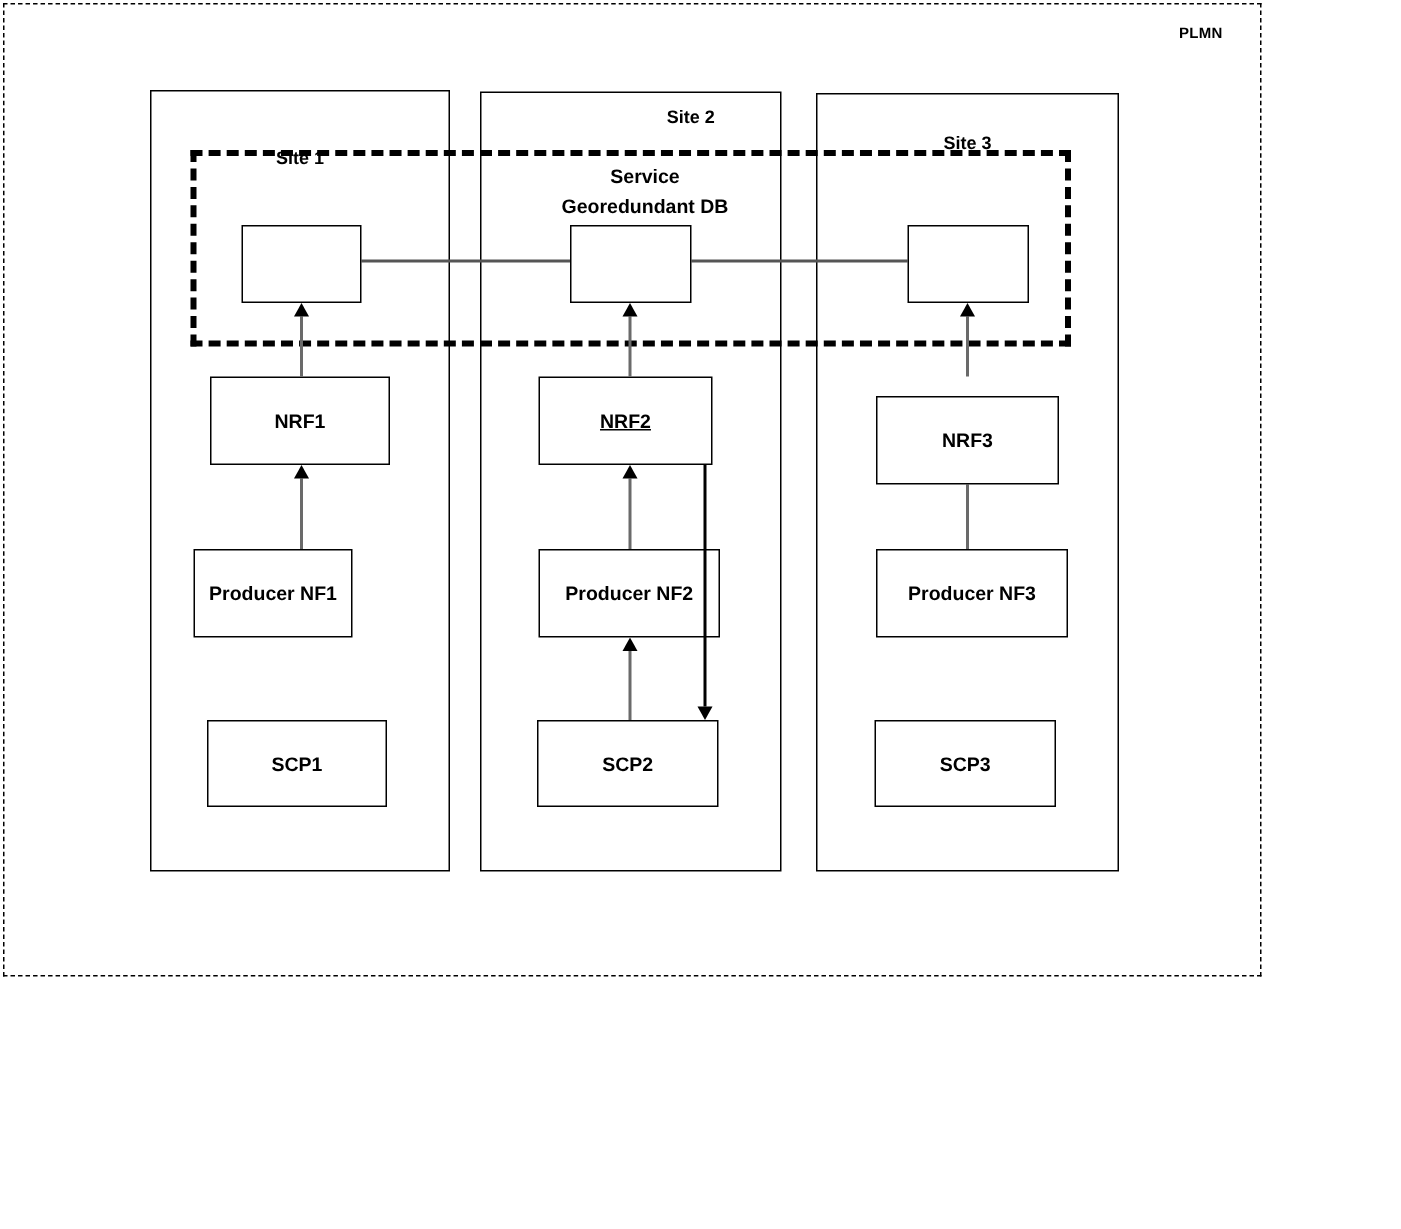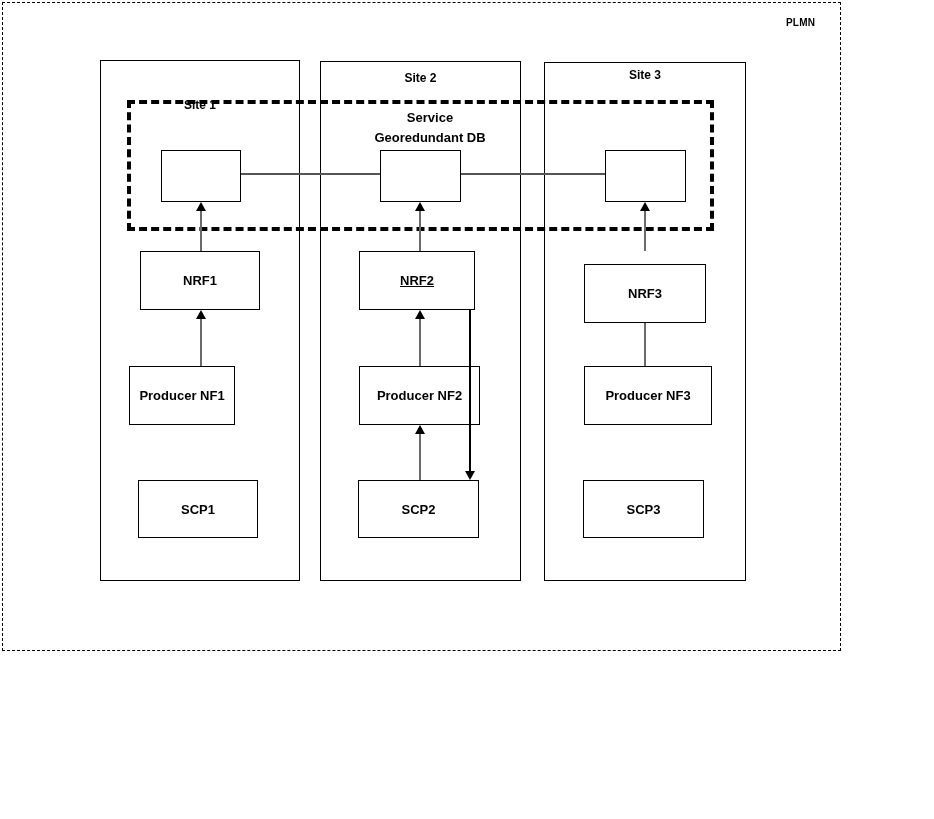--- a/index.html
+++ b/index.html
@@ -134,24 +134,24 @@
 
 <div id="canvas">
 
   <div class="plmn-box"></div>
   <div class="plmn-label">PLMN</div>
 
   <div class="site-box" style="left:100px; top:60px; width:200px; height:521px;"></div>
   <div class="site-label" style="left:100px; top:68px; width:200px;margin-top:30px;">Site 1</div>
 
   <div class="site-box" style="left:320px; top:61px; width:201px; height:520px;"></div>
-  <div class="site-label" style="left:320px; top:71px; width:201px;">Site 2</div>
+  <div class="site-label" style="left:320px; top:71px; width:201px;padding-left:40px;">Site 2</div>
 
   <div class="site-box" style="left:544px; top:62px; width:202px; height:519px;"></div>
-  <div class="site-label" style="left:544px; top:68px; width:202px;">Site 3</div>
+  <div class="site-label" style="left:544px; top:88px; width:202px;">Site 3</div>
 
   <div class="geored-box"></div>
   <div class="geored-label">
     <div>Service</div>
     <div>Georedundant DB</div>
   </div>
 
   <div class="h-line" style="left:241px; top:173px; width:139px;"></div>
   <div class="h-line" style="left:461px; top:173px; width:144px;"></div>
 

